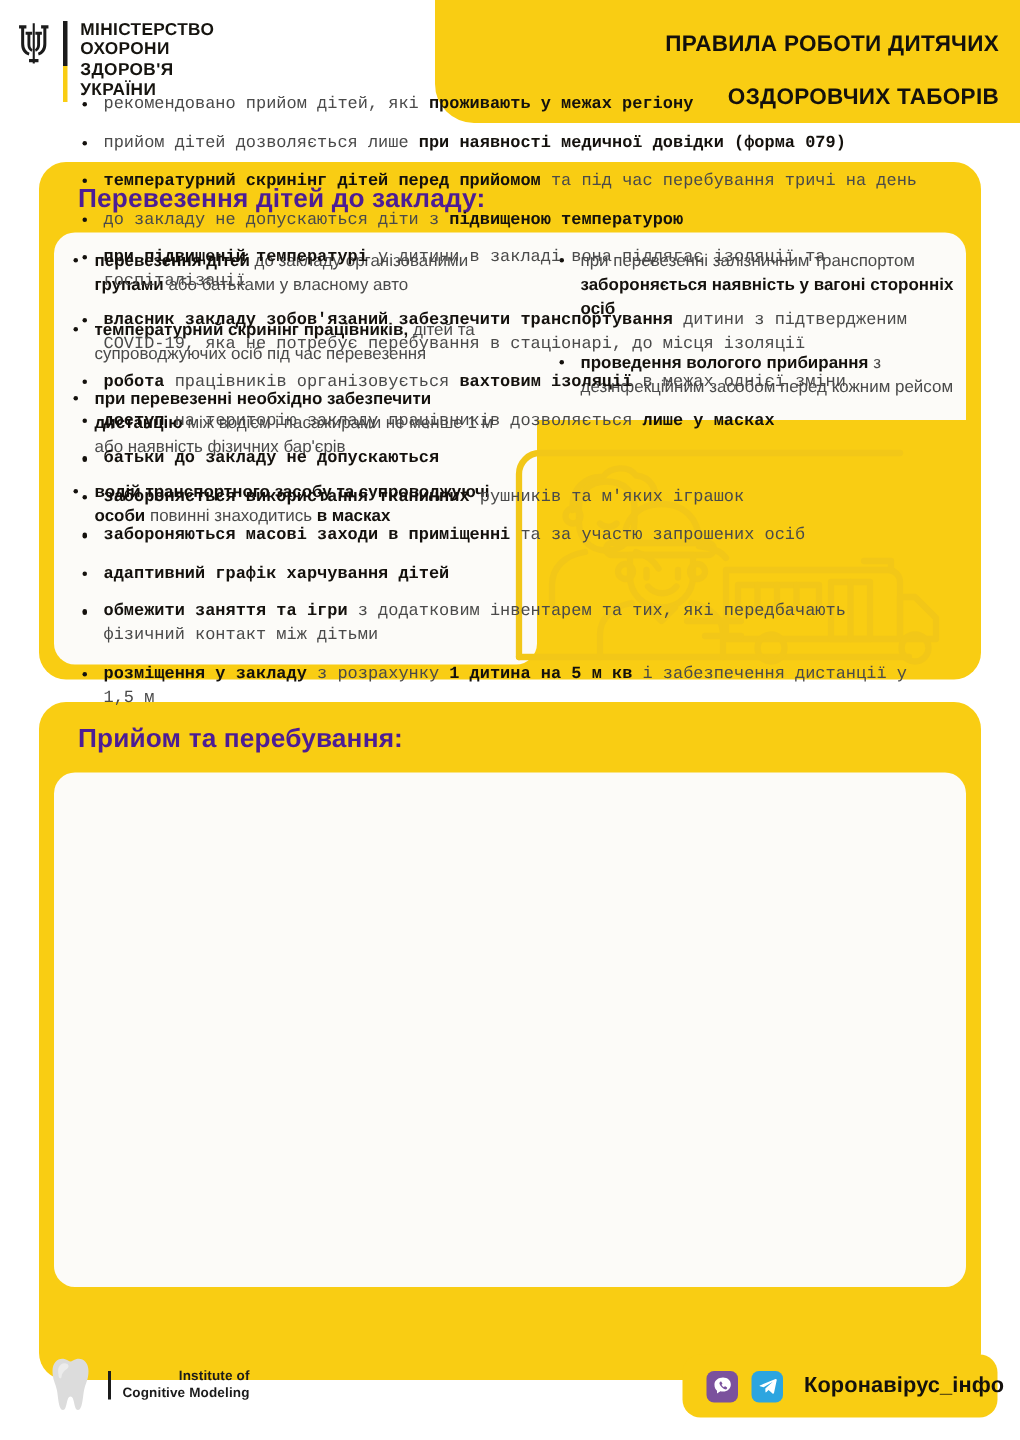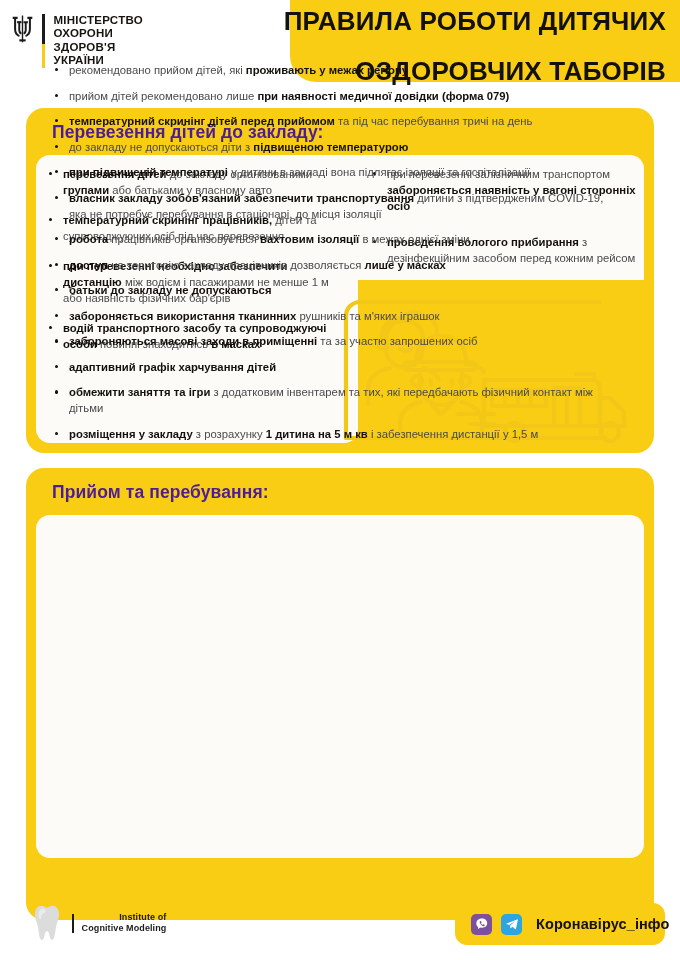--- a/index.html
+++ b/index.html
@@ -29,21 +29,21 @@
     background: #F9CD13;
     border-bottom-left-radius: 26px;
     display: flex;
     flex-direction: column;
     align-items: flex-end;
     justify-content: center;
     padding: 0 14px 4px 0;
   }
   .header-title-line {
     color: #14110D;
-    font-size: 26px;
+    font-size: 15px;
     font-weight: bold;
     letter-spacing: 0.2px;
     line-height: 1.30;
     text-align: right;
     white-space: nowrap;
     margin-top: 16px;
   }
 
   
   .ministry {
@@ -183,20 +183,21 @@
   #sec2-inner {
     left: 10px;
     top: 47px;
     width: 608px;
     height: 343px;
   }
   #sec2-list {
     left: 52px;
     top: 62px;
     width: 570px;
+    font-family: Liberation Mono, monospace;
   }
   #sec2-list li { margin-bottom: 9.5px; }
 
   
   .icm {
     position: absolute;
     left: 30px;
     top: 903px;
     display: flex;
     align-items: center;
@@ -341,21 +342,21 @@
       <path d="M132 138 h24"></path>
     </g>
   </svg>
 
   <div class="card" id="section-stay">
     <div class="card-title">Прийом та перебування:</div>
     <div class="card-inner" id="sec2-inner"></div>
   </div>
   <ul class="bullets" id="sec2-list">
       <li><span>рекомендовано прийом дітей, які </span><b>проживають у межах регіону</b></li>
-      <li><span>прийом дітей рекомендовано лише </span><b>при наявності медичної довідки (форма 079)</b></li>
+      <li><span>прийом дітей дозволяється лише </span><b>при наявності медичної довідки (форма 079)</b></li>
       <li><b>температурний скринінг дітей перед прийомом </b><span>та під час перебування тричі на день</span></li>
       <li><span>до закладу не допускаються діти з </span><b>підвищеною температурою</b></li>
       <li><b>при підвищеній температурі </b><span>у дитини в закладі вона підлягає ізоляції та госпіталізації</span></li>
       <li><b>власник закладу зобов'язаний забезпечити транспортування </b><span>дитини з підтвердженим COVID-19, яка не потребує перебування в стаціонарі, до місця ізоляції</span></li>
       <li><b>робота </b><span>працівників організовується </span><b>вахтовим ізоляції </b><span>в межах однієї зміни</span></li>
       <li><b>доступ </b><span>на територію закладу працівників  дозволяється </span><b>лише у масках</b></li>
       <li><b>батьки до закладу не допускаються</b></li>
       <li><b>забороняється використання тканинних </b><span>рушників та м'яких іграшок</span></li>
       <li><b>забороняються масові заходи в приміщенні </b><span>та за участю запрошених осіб</span></li>
       <li><b>адаптивний графік харчування дітей</b></li>

